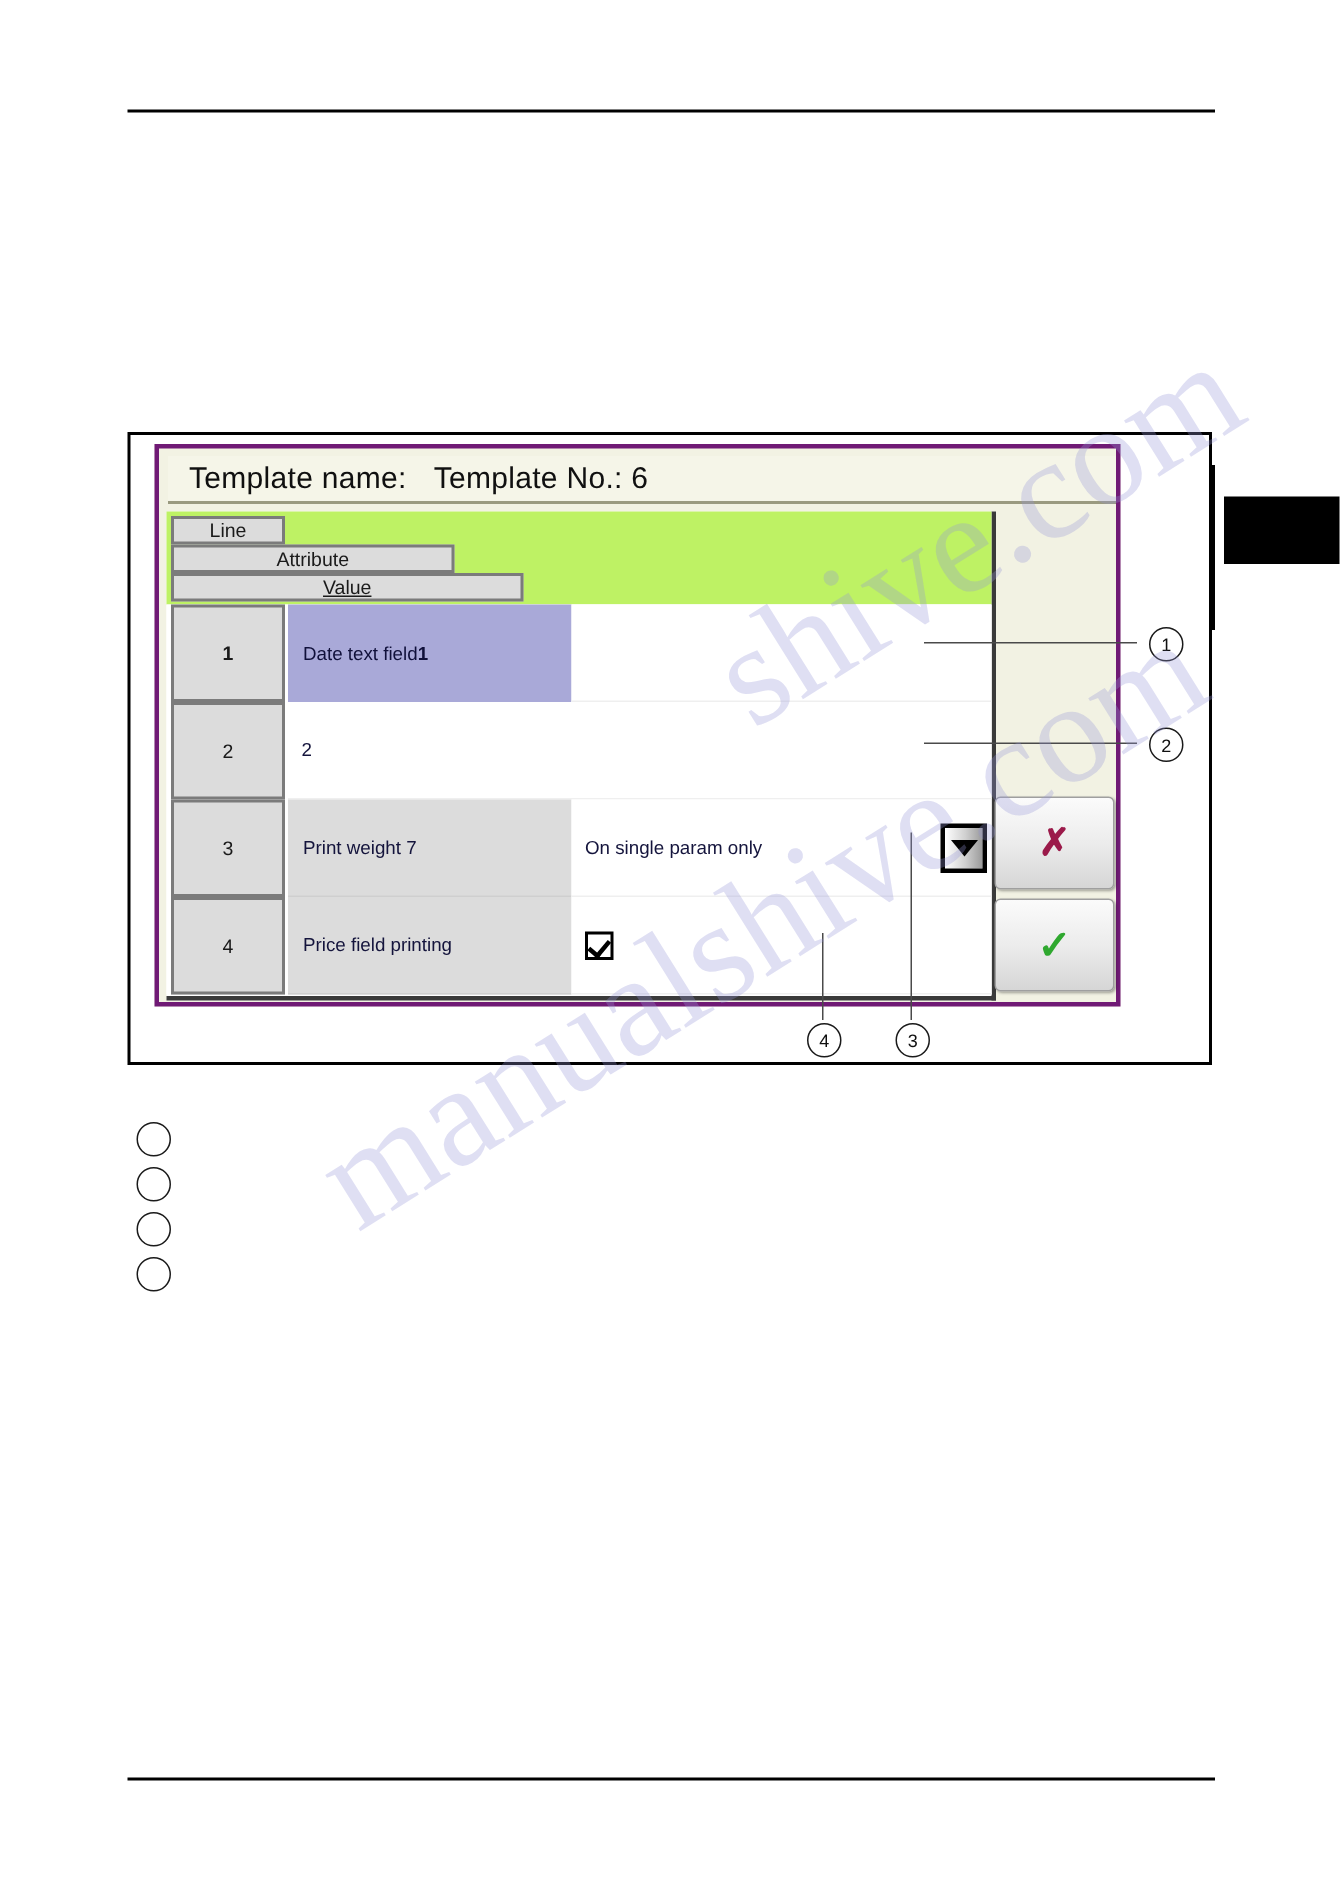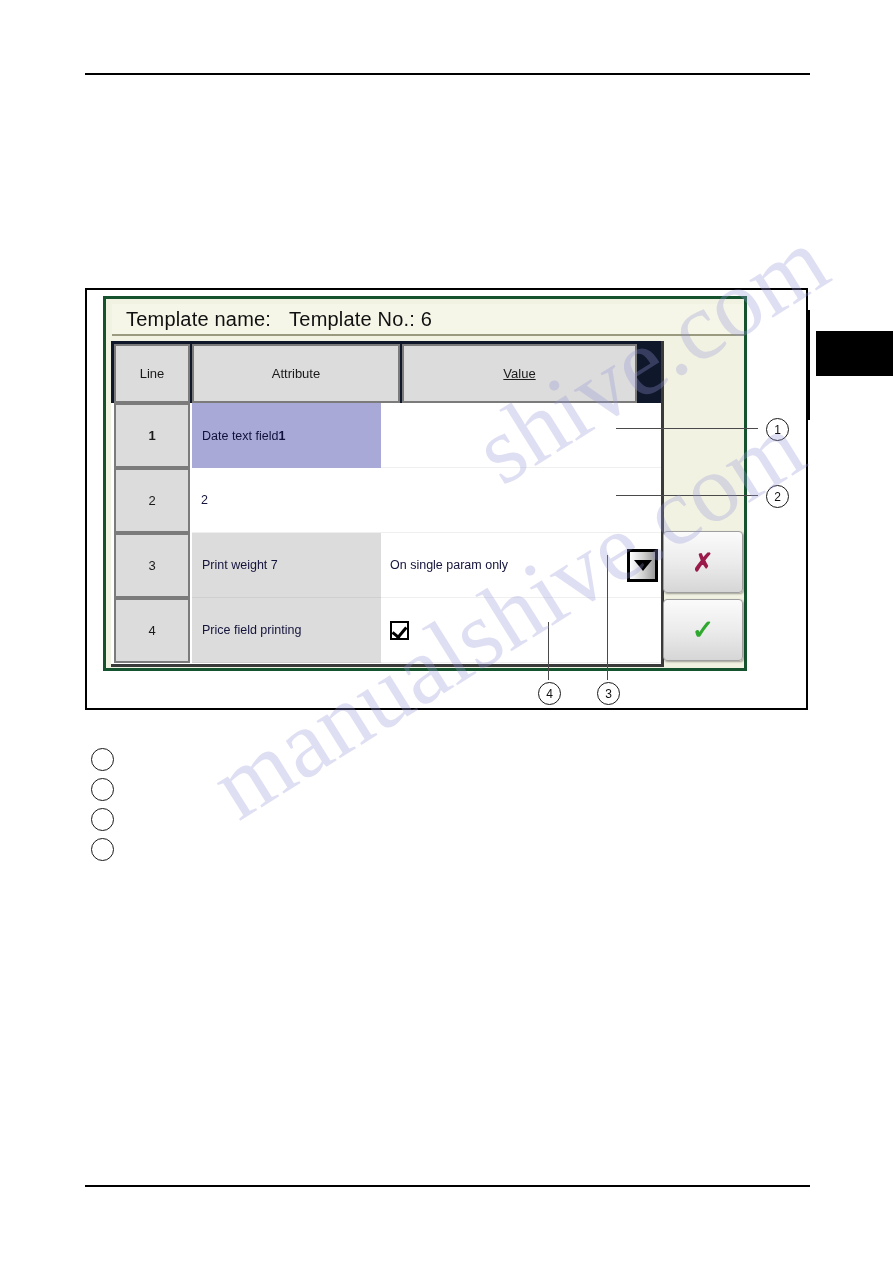--- a/index.html
+++ b/index.html
@@ -57,21 +57,21 @@
   }
 
   
   .device-panel {
     position: absolute;
     left: 103px;
     top: 296px;
     width: 644px;
     height: 375px;
     background: #f2f2e3;
-    border: 3px solid #14532d;
+    border: 3px solid #701a75;
     box-sizing: border-box;
   }
 
   
   .panel-title {
     position: absolute;
     left: 6px;
     top: 5px;
     width: 632px;
     height: 32px;
@@ -100,35 +100,36 @@
     border-right: 3px solid #3a3a3a;
     border-bottom: 3px solid #3a3a3a;
     box-sizing: border-box;
     background: #ffffff;
   }
   .thead {
     display: flex;
     height: 62px;
     padding: 3px 0 0 3px;
     box-sizing: border-box;
-    background: #0f172a;
+    background: #bef264;
+    flex-direction: column;
   }
   .th {
     background: #dcdcdc;
     border: 2px solid #7b7b7b;
     box-sizing: border-box;
     display: flex;
     align-items: center;
     justify-content: center;
     font-size: 13px;
     color: #1a1a1a;
     margin-right: 2px;
   }
   .th.line  { width: 76px; }
-  .th.attr  { width: 208px; }
+  .th.attr  { width: 189px; }
   .th.value { width: 235px; text-decoration: underline; }
 
   .trow {
     display: flex;
     height: 65px;
     padding-left: 3px;
     box-sizing: border-box;
     background: #ffffff;
   }
   .cell-line {

